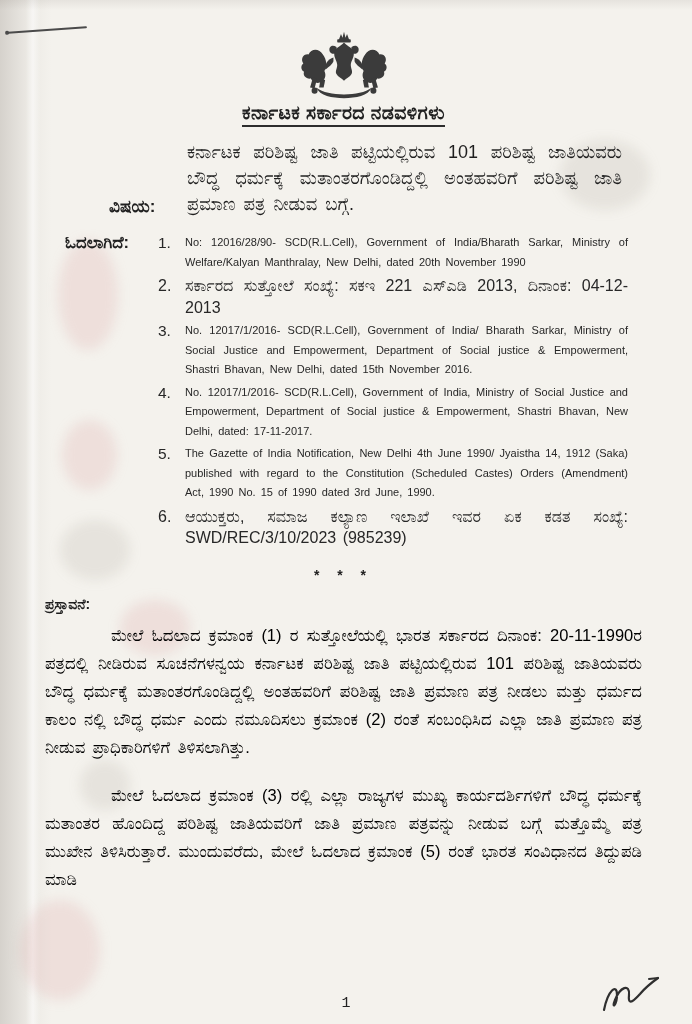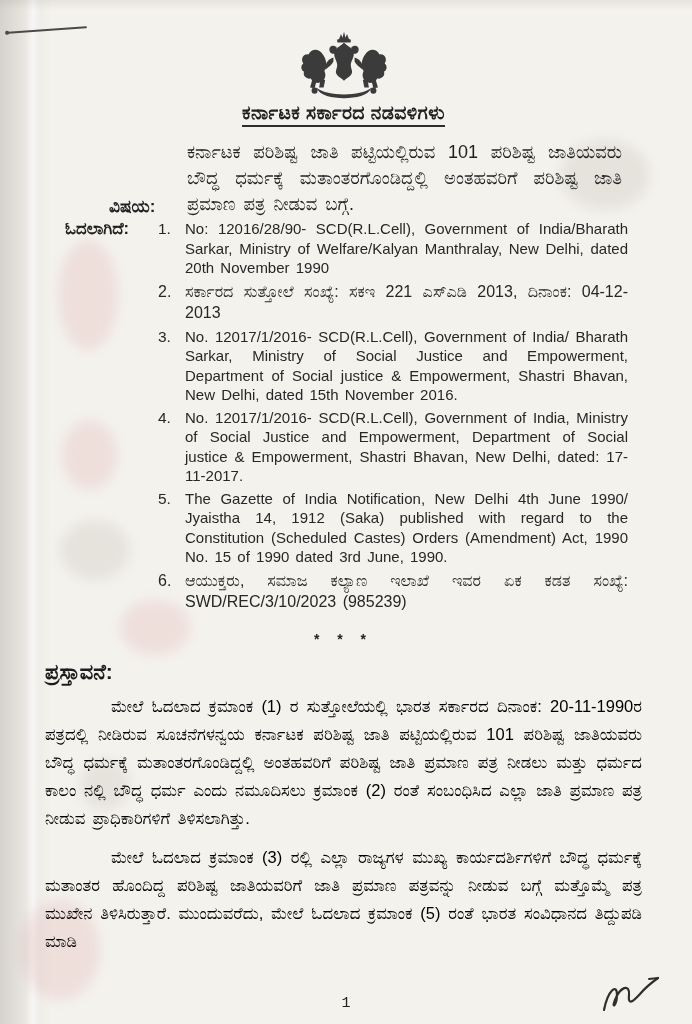--- a/index.html
+++ b/index.html
@@ -58,39 +58,39 @@
     color: #222;
   }
 
   .subject-row { display: flex; margin-top: 12px; padding-left: 64px; align-items: flex-end; }
   .subject-label { flex: none; width: 78px; font-weight: bold; font-size: 17px; color: #1f1f1f; }
   .subject-text {
     flex: 1; font-size: 18px; line-height: 26px;
     text-align: justify; margin-right: 20px; word-spacing: 3px; color: #1f1f1f;
   }
 
-  .read-row { display: flex; margin-top: 2px; }
+  .read-row { display: flex; margin-top: 16px; }
   .read-label { flex: none; width: 93px; margin-left: 20px; font-weight: bold; font-size: 16.5px; color: #1f1f1f; }
   .read-items { flex: 1; }
   .read-item { display: flex; margin-bottom: 3px; }
   .read-num { flex: none; width: 27px; font-size: 15.5px; line-height: 19.5px; }
   .read-text {
-    flex: 1; font-size: 15px; line-height: 19.5px;
+    flex: 1; font-size: 11px; line-height: 19.5px;
     text-align: justify; margin-right: 14px; word-spacing: 2px;
   }
   .read-item.kn .read-num, .read-item.kn .read-text { font-size: 16px; line-height: 21.5px; }
 
   .separator { text-align: center; font-weight: bold; font-size: 14px; letter-spacing: 7px; margin: 15px 0 13px; color: #222; }
 
-  .preamble-heading { font-weight: bold; font-size: 21px; margin-top: 13px; color: #1d1d1d; }
+  .preamble-heading { font-weight: bold; font-size: 14px; margin-top: 13px; color: #1d1d1d; }
   .para {
     font-size: 16.5px; line-height: 28px; text-align: justify;
     text-indent: 66px; margin: 8px 0 0 0; word-spacing: 3px; color: #000000;
   }
-  .para + .para { margin-top: 11px; }
+  .para + .para { margin-top: 20px; }
 
   .page-footer {
     position: absolute; left: 0; right: 0; bottom: 12px;
     text-align: center; font-size: 15px; color: #222;
     font-family: "Liberation Mono", monospace;
   }
   .signature { position: absolute; right: 22px; bottom: 8px; width: 72px; height: 48px; }
 </style>
 </head>
 <body>

